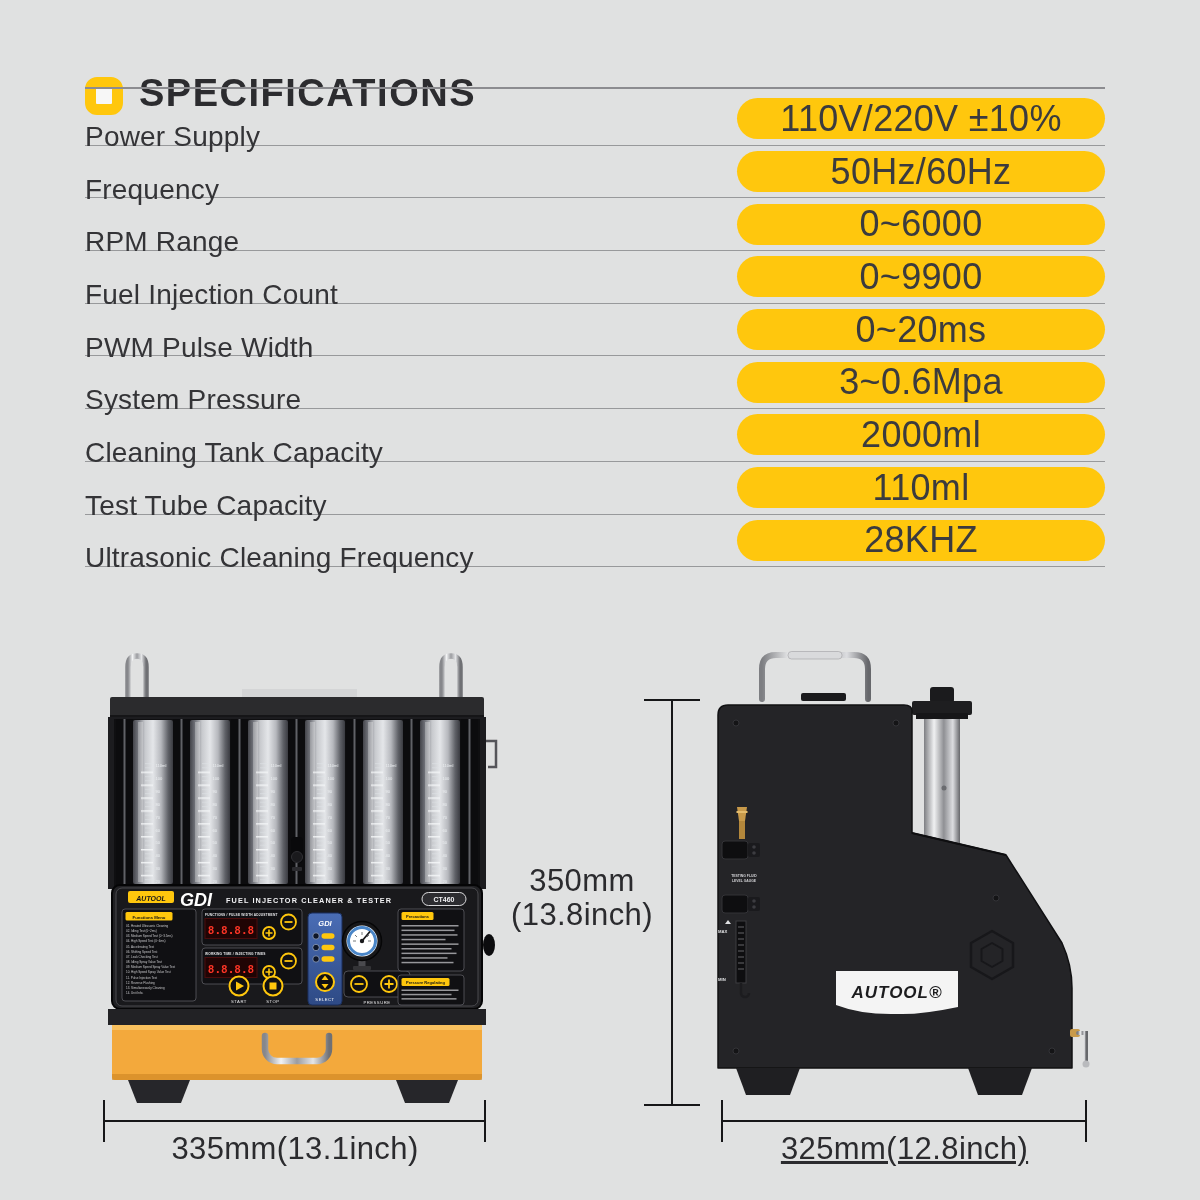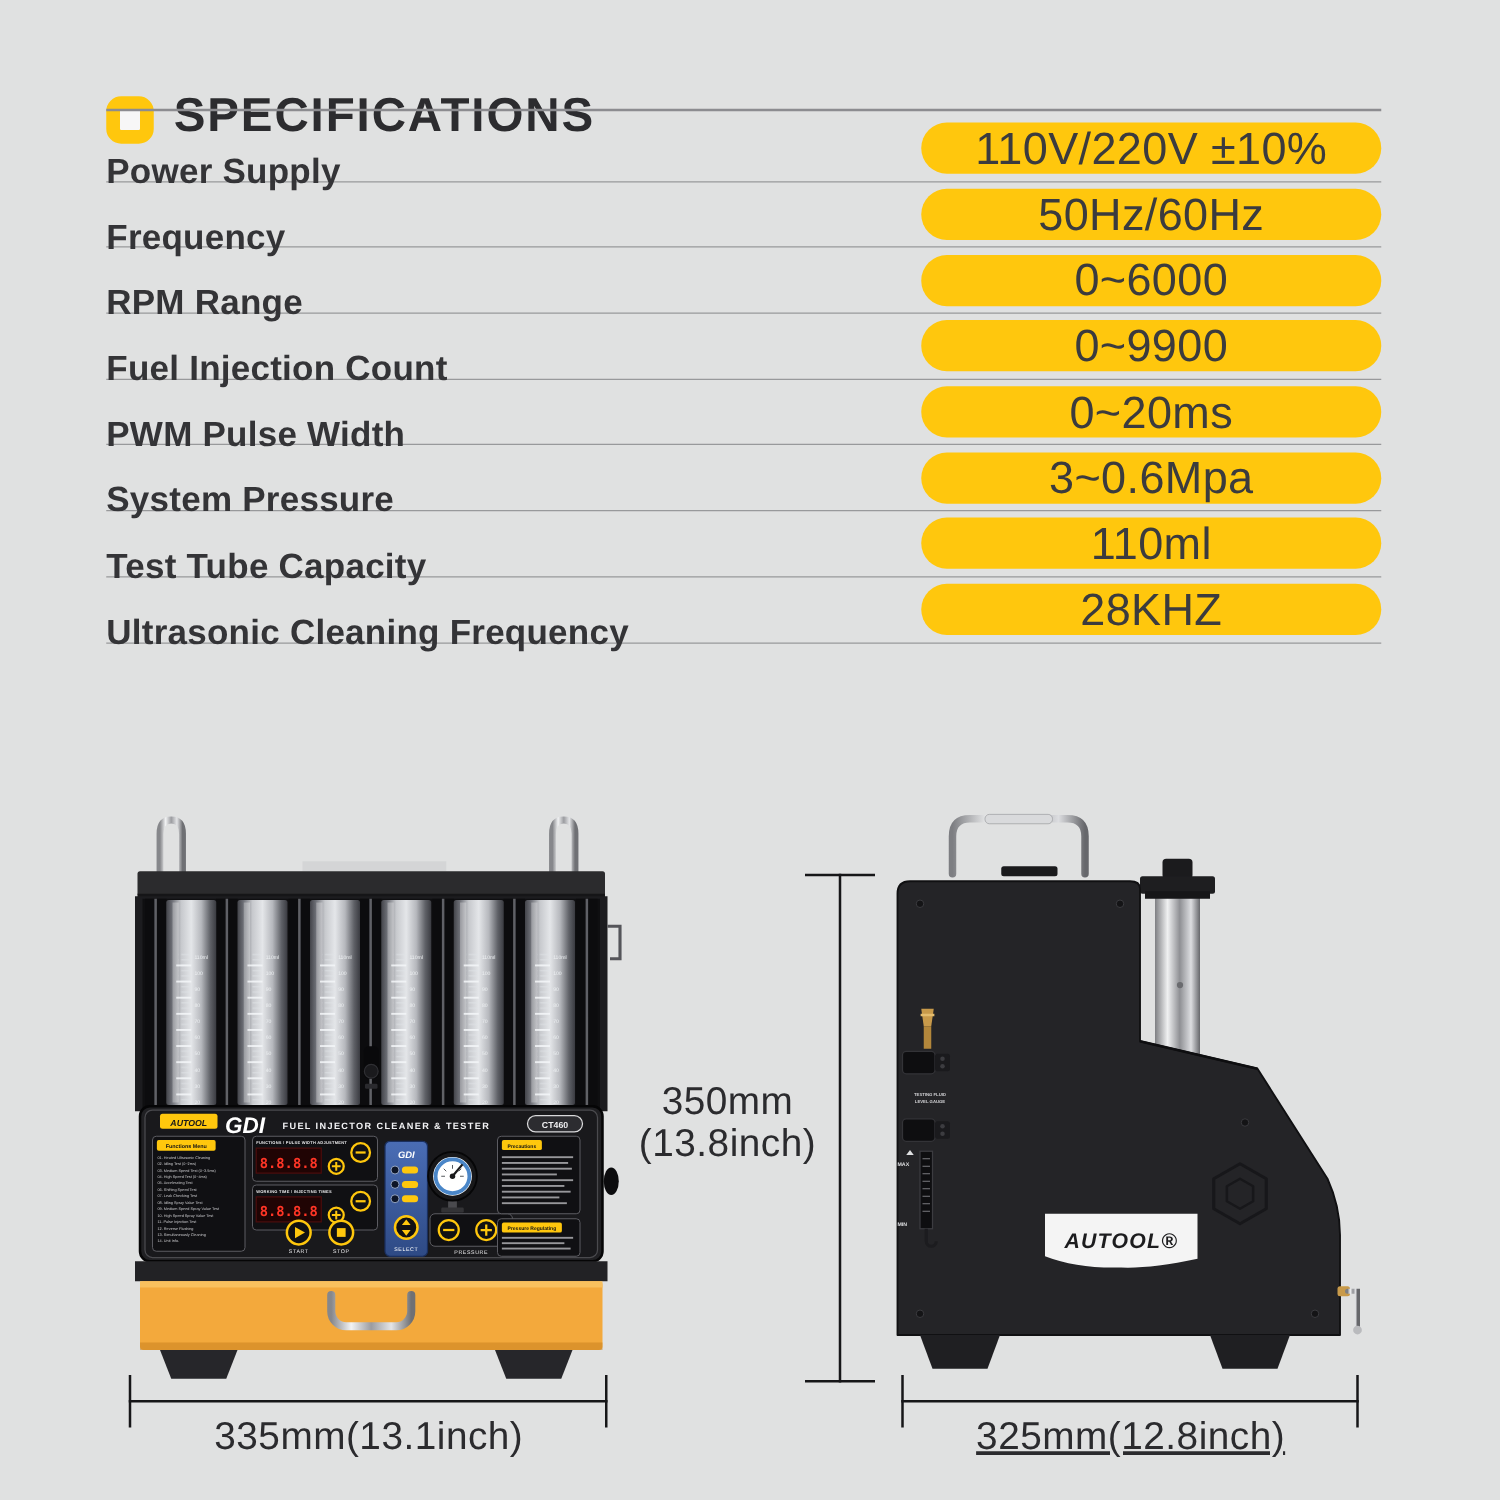--- a/index.html
+++ b/index.html
@@ -8,21 +8,21 @@
 
   
   .header{position:absolute;left:85px;top:42px;display:flex;align-items:flex-end;gap:16px;margin-top:30px;}
   .header-icon{width:38px;height:38px;box-sizing:border-box;border:11px solid #ffc70d;border-radius:12px;background:#f7f7f7;}
   .header-title{font-size:38px;font-weight:800;color:#2c2c2f;letter-spacing:1.5px;}
   .header-rule{position:absolute;left:85px;top:87px;width:1020px;height:2px;background:#8c8c90;}
 
   
   .spec-table{position:absolute;left:85px;top:93px;width:1020px;}
   .spec-row{height:52.7px;display:flex;align-items:center;border-bottom:1px solid #98999b;box-sizing:border-box;}
-  .spec-label{font-size:28px;font-weight:700;color:#343437;letter-spacing:.2px;margin-top:36px;}
+  .spec-label{font-size:28px;font-weight:400;color:#343437;letter-spacing:.2px;margin-top:36px;}
   .spec-pill{margin-left:auto;width:368px;height:41px;border-radius:21px;background:#ffc70d;display:flex;align-items:center;justify-content:center;font-size:36px;color:#3b3b3e;letter-spacing:.3px;}
 
   
   .machine{position:absolute;}
   #front-machine{left:92px;top:645px;width:410px;height:465px;}
   #side-machine{left:706px;top:643px;width:385px;height:470px;}
 
   
   .dim-line{position:absolute;background:#161618;}
   .dim{position:absolute;font-size:31px;color:#2b2b2e;text-align:center;letter-spacing:.4px;line-height:34px;}
@@ -67,20 +67,26 @@
       <div class="spec-row">
       <div class="spec-label">PWM Pulse Width</div>
       <div class="spec-pill">
           <span>0~20ms</span>
         </div>
     </div>
       <div class="spec-row">
       <div class="spec-label">System Pressure</div>
       <div class="spec-pill">
           <span>3~0.6Mpa</span>
+        </div>
+    </div>
+      <div class="spec-row">
+      <div class="spec-label">Cleaning Tank Capacity</div>
+      <div class="spec-pill">
+          <span>2000ml</span>
         </div>
     </div>
       <div class="spec-row">
       <div class="spec-label">Test Tube Capacity</div>
       <div class="spec-pill">
           <span>110ml</span>
         </div>
     </div>
       <div class="spec-row">
       <div class="spec-label">Ultrasonic Cleaning Frequency</div>

